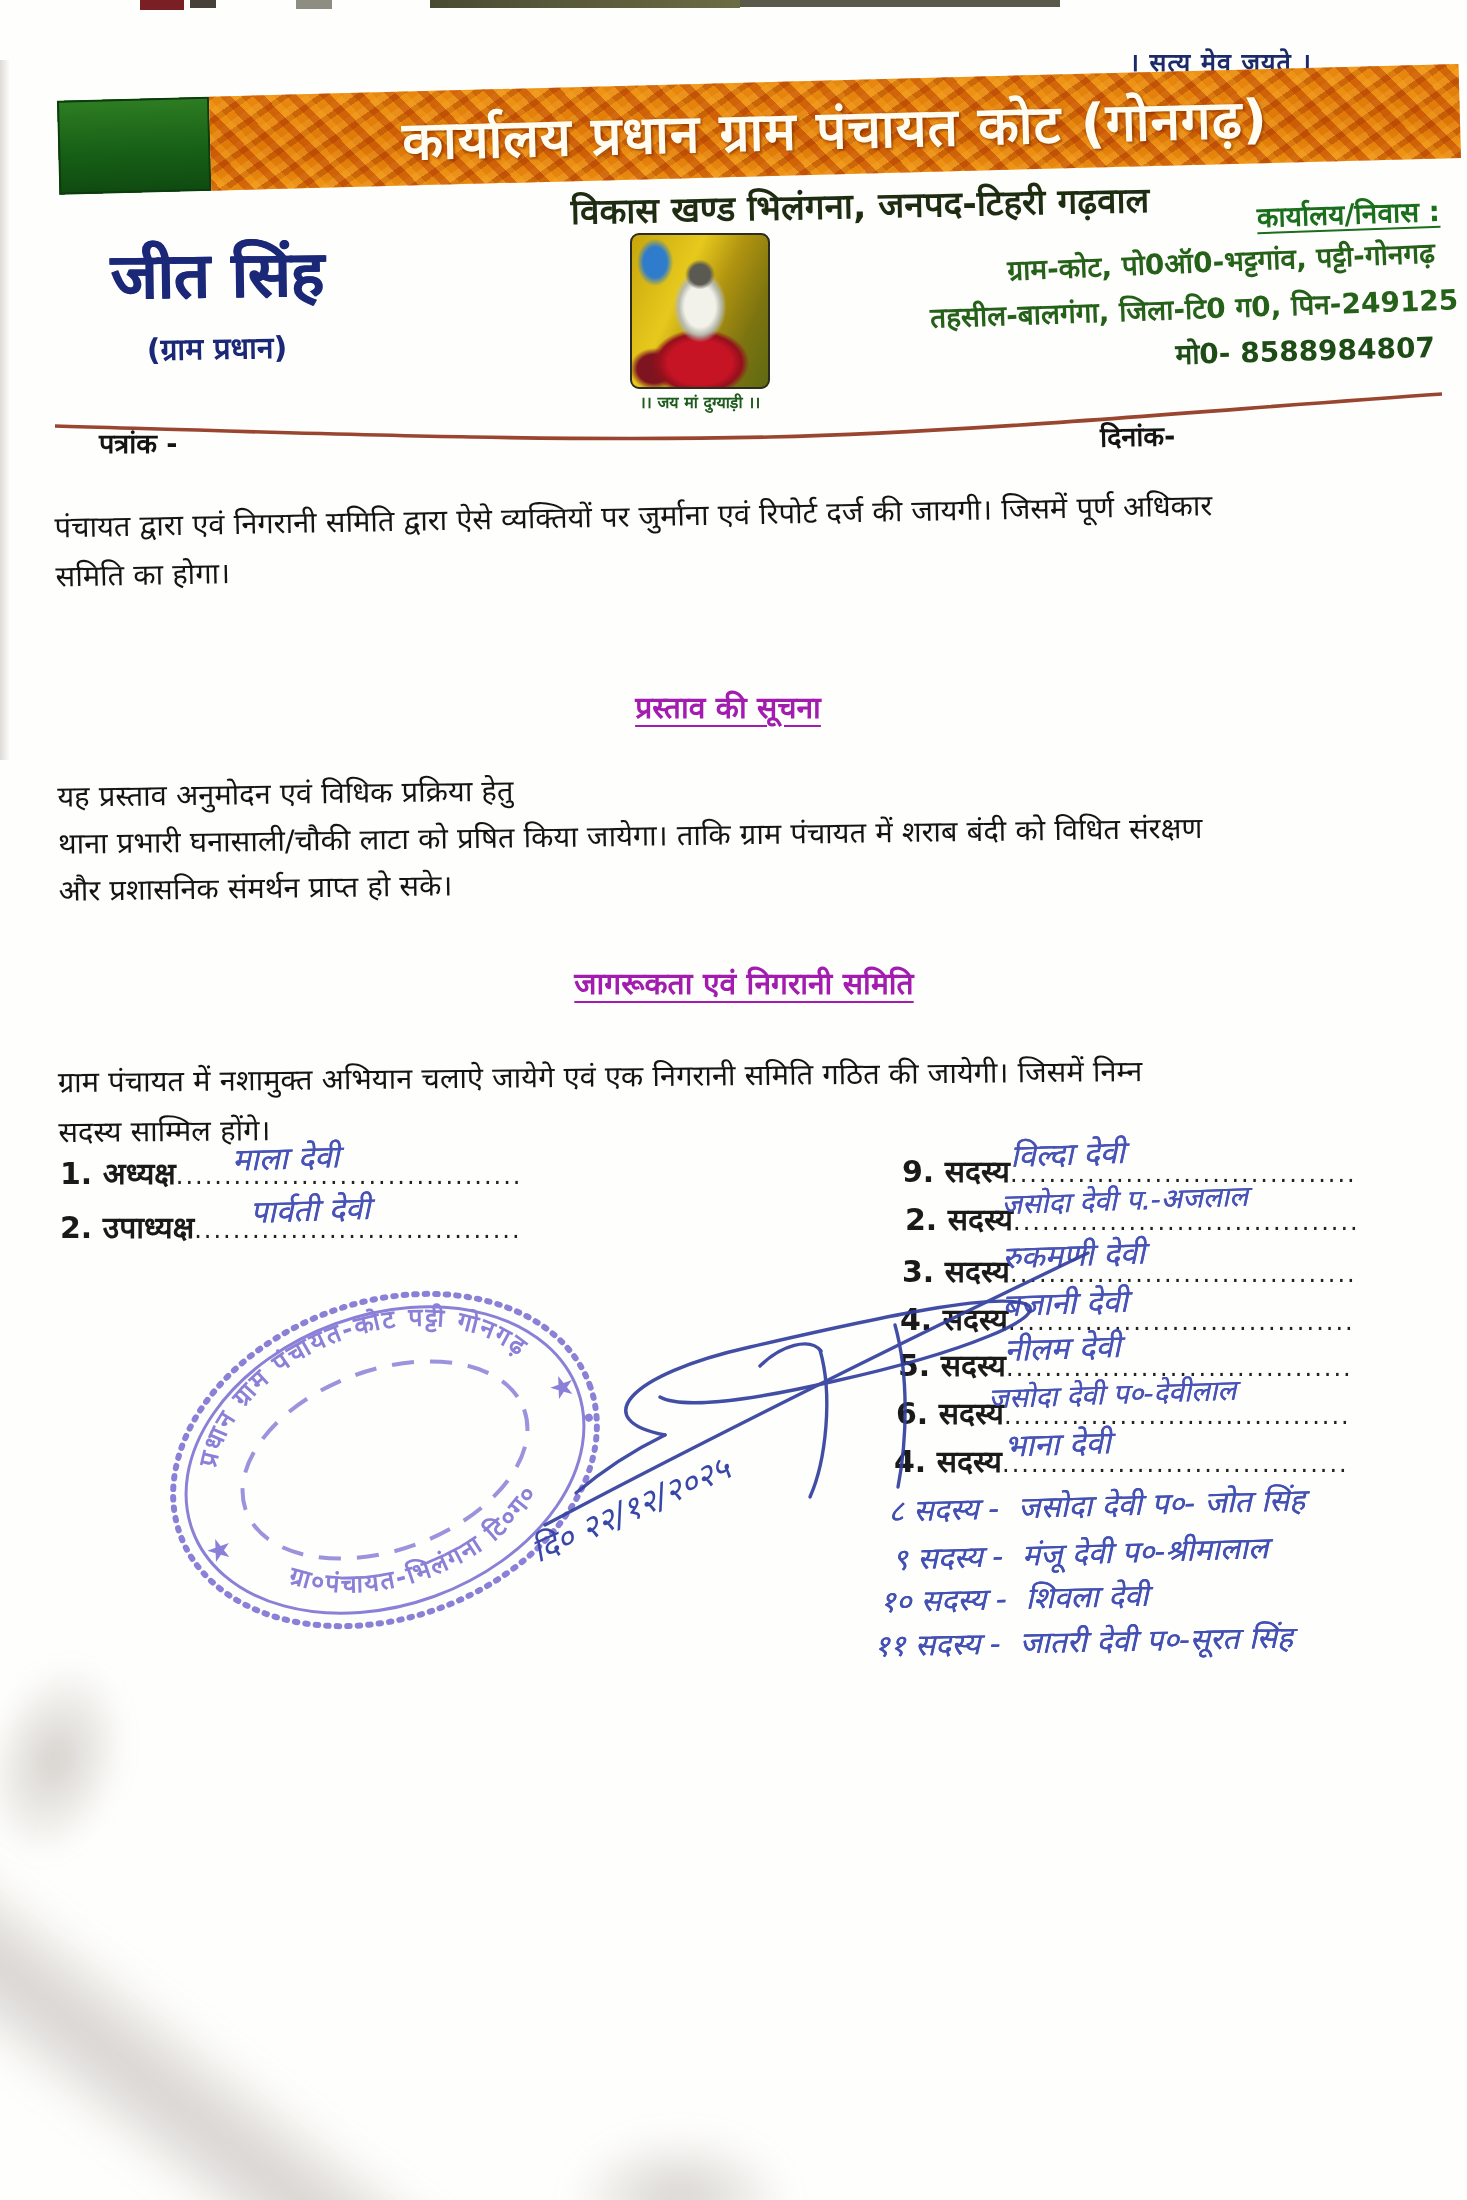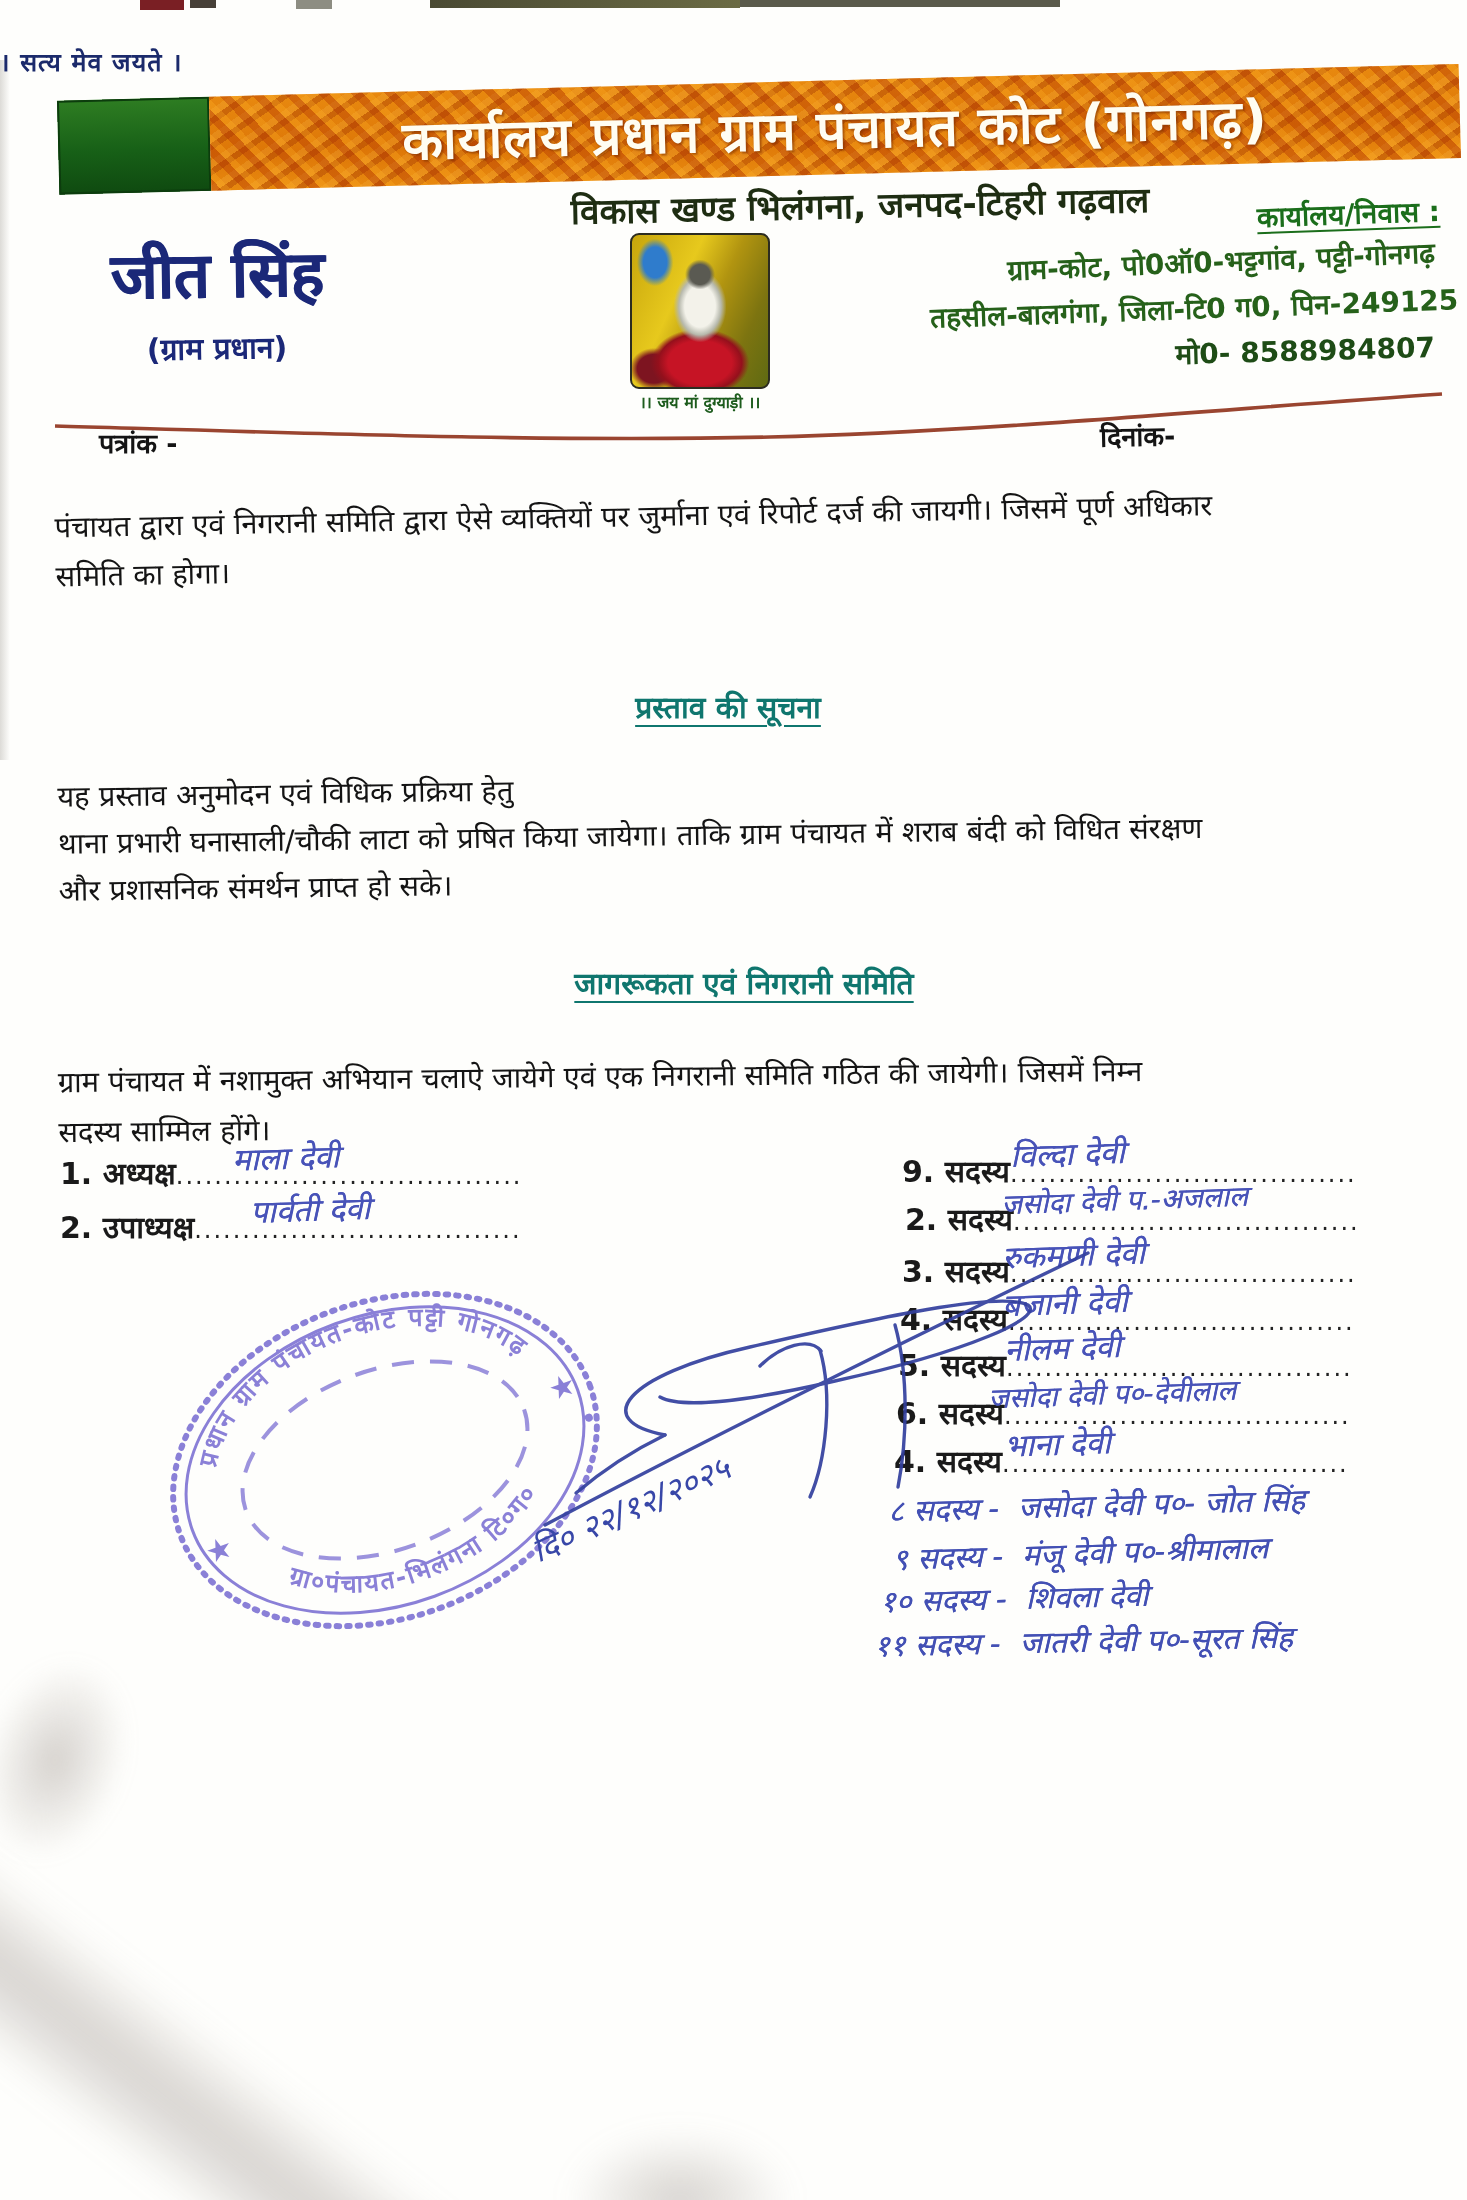--- a/index.html
+++ b/index.html
@@ -5,21 +5,21 @@
   html,body{margin:0;padding:0;}
   body{
     width:1467px;height:2200px;position:relative;overflow:hidden;
     background:#fefefc;
     font-family:"DejaVu Sans","Liberation Sans",sans-serif;
   }
   .abs{position:absolute;}
   
   .artifact{position:absolute;top:0;}
   
-  .motto{left:0;top:44px;width:1290px;text-align:left;font-size:25px;font-weight:bold;color:#1b2a6b;letter-spacing:1px;}
+  .motto{left:0;top:44px;width:1290px;text-align:right;font-size:25px;font-weight:bold;color:#1b2a6b;letter-spacing:1px;padding-left:22px;}
   .banner{left:58px;top:86px;width:1402px;height:94px;display:flex;transform:rotate(-1.5deg);transform-origin:40% 50%;}
   .banner-green{width:152px;height:100%;background:linear-gradient(180deg,#2e7d22,#176017 55%,#0f4a10);box-shadow:inset 0 0 0 2px #0c3c0d;}
   .banner-orange{flex:1;height:100%;position:relative;
     background:
       repeating-linear-gradient(47deg,rgba(178,52,2,.40) 0 8px,rgba(255,176,36,.30) 8px 15px,rgba(230,110,10,0) 15px 24px),
       repeating-linear-gradient(-33deg,rgba(150,40,0,.33) 0 6px,rgba(255,200,90,.18) 6px 13px,transparent 13px 21px),
       linear-gradient(180deg,#e8890f,#dd7607 60%,#e8890f);
     display:flex;align-items:center;justify-content:center;}
   .banner-title{color:#fffdf2;font-size:53px;font-weight:800;letter-spacing:1px;white-space:nowrap;
     text-shadow:2px 2px 2px rgba(130,50,0,.55),0 0 2px rgba(130,50,0,.4);}
@@ -40,21 +40,21 @@
   .addr{left:930px;width:505px;text-align:right;font-size:28px;font-weight:700;color:#26611a;white-space:nowrap;}
   .addr1{top:243px;transform:rotate(-2.4deg);}
   .addr2{top:289px;transform:rotate(-2deg);}
   .addr3{top:334px;transform:rotate(-1.6deg);color:#1e4c16;}
   .rule-svg{left:0;top:378px;width:1467px;height:70px;}
   .letterno{left:75px;top:424px;font-size:27px;font-weight:700;color:#141414;margin-left:24px;}
   .dateno{left:1100px;top:417px;font-size:27px;font-weight:700;color:#141414;transform:rotate(-1.2deg);}
   
   .para{color:#141414;font-size:29px;line-height:49px;}
   .para1{left:55px;top:490px;width:1400px;transform:rotate(-1.1deg);}
-  .h-underline{width:1456px;left:0;text-align:center;font-size:30px;font-weight:700;color:#0f766e;
+  .h-underline{width:1456px;left:0;text-align:center;font-size:30px;font-weight:700;color:#a21caf;
     text-decoration:underline;text-underline-offset:7px;text-decoration-thickness:2px;}
   .heading1{top:686px;}
   .para2{left:58px;top:764px;width:1410px;line-height:47px;transform:rotate(-0.8deg);}
   .heading2{top:962px;padding-left:16px;}
   .para3{left:58px;top:1050px;width:1400px;line-height:50px;transform:rotate(-0.6deg);}
   
   .row{position:absolute;font-size:30px;color:#1a1a1a;white-space:nowrap;}
   .row .lbl{font-weight:700;}
   .row .dots{letter-spacing:2px;font-size:24px;color:#222;}
   .hand{position:absolute;color:#4853b8;font-style:italic;font-size:31px;white-space:nowrap;transform:rotate(-2deg);text-shadow:.3px 0 currentColor;}

